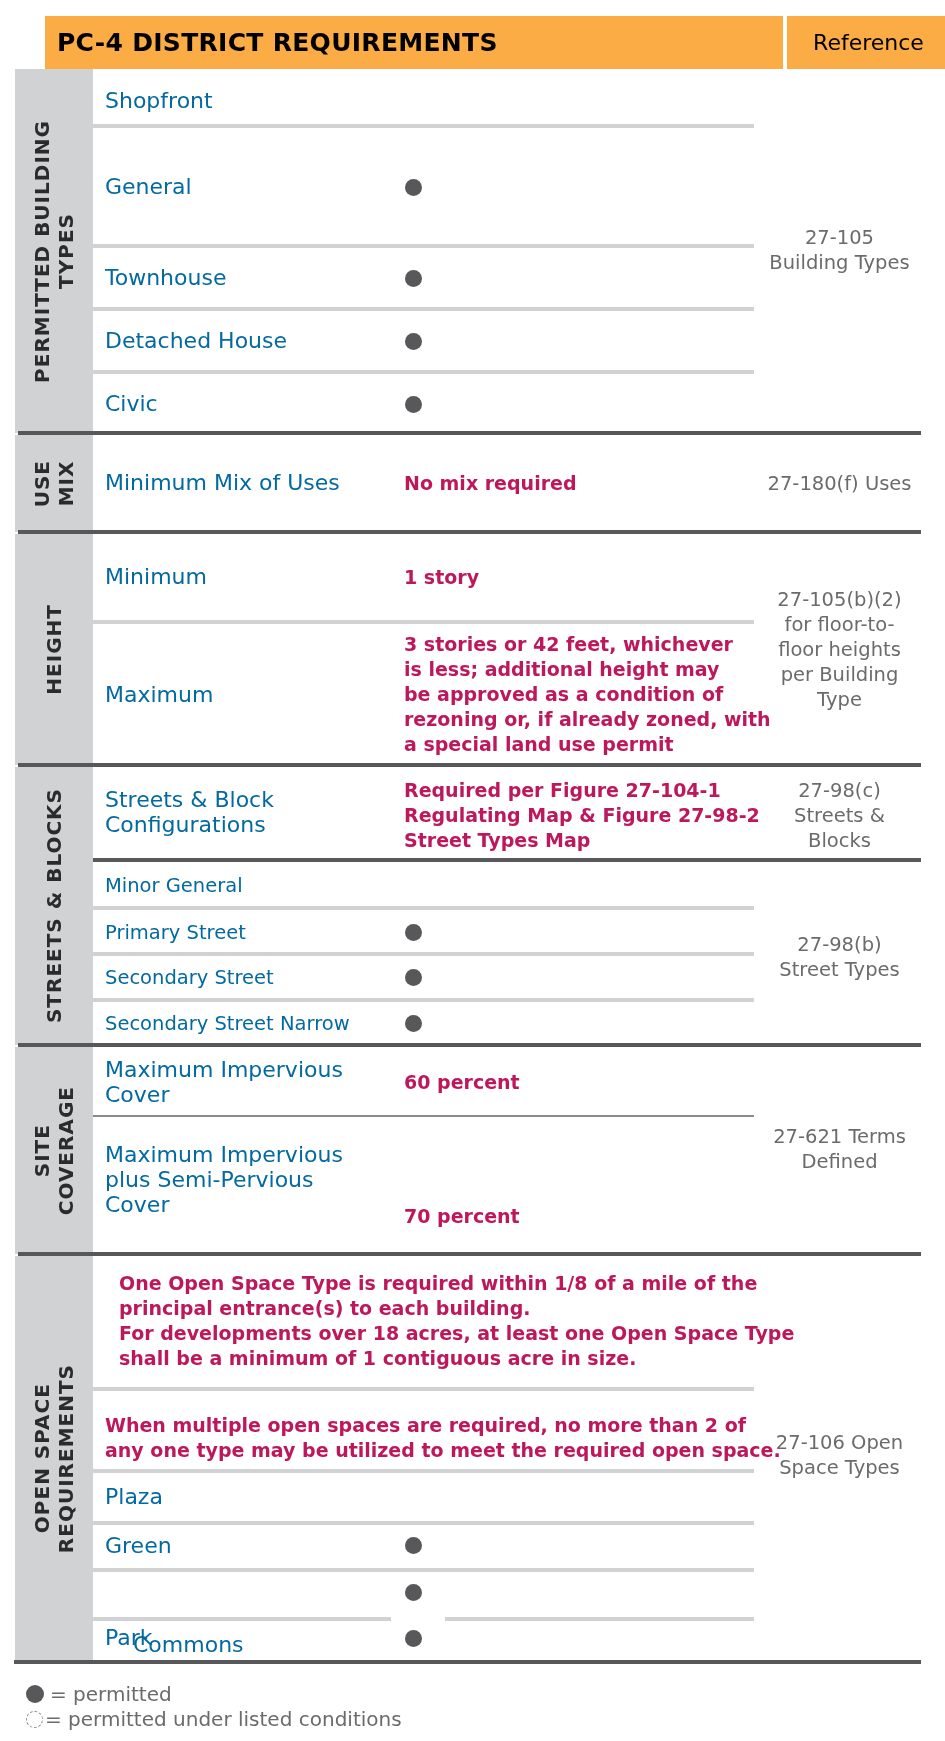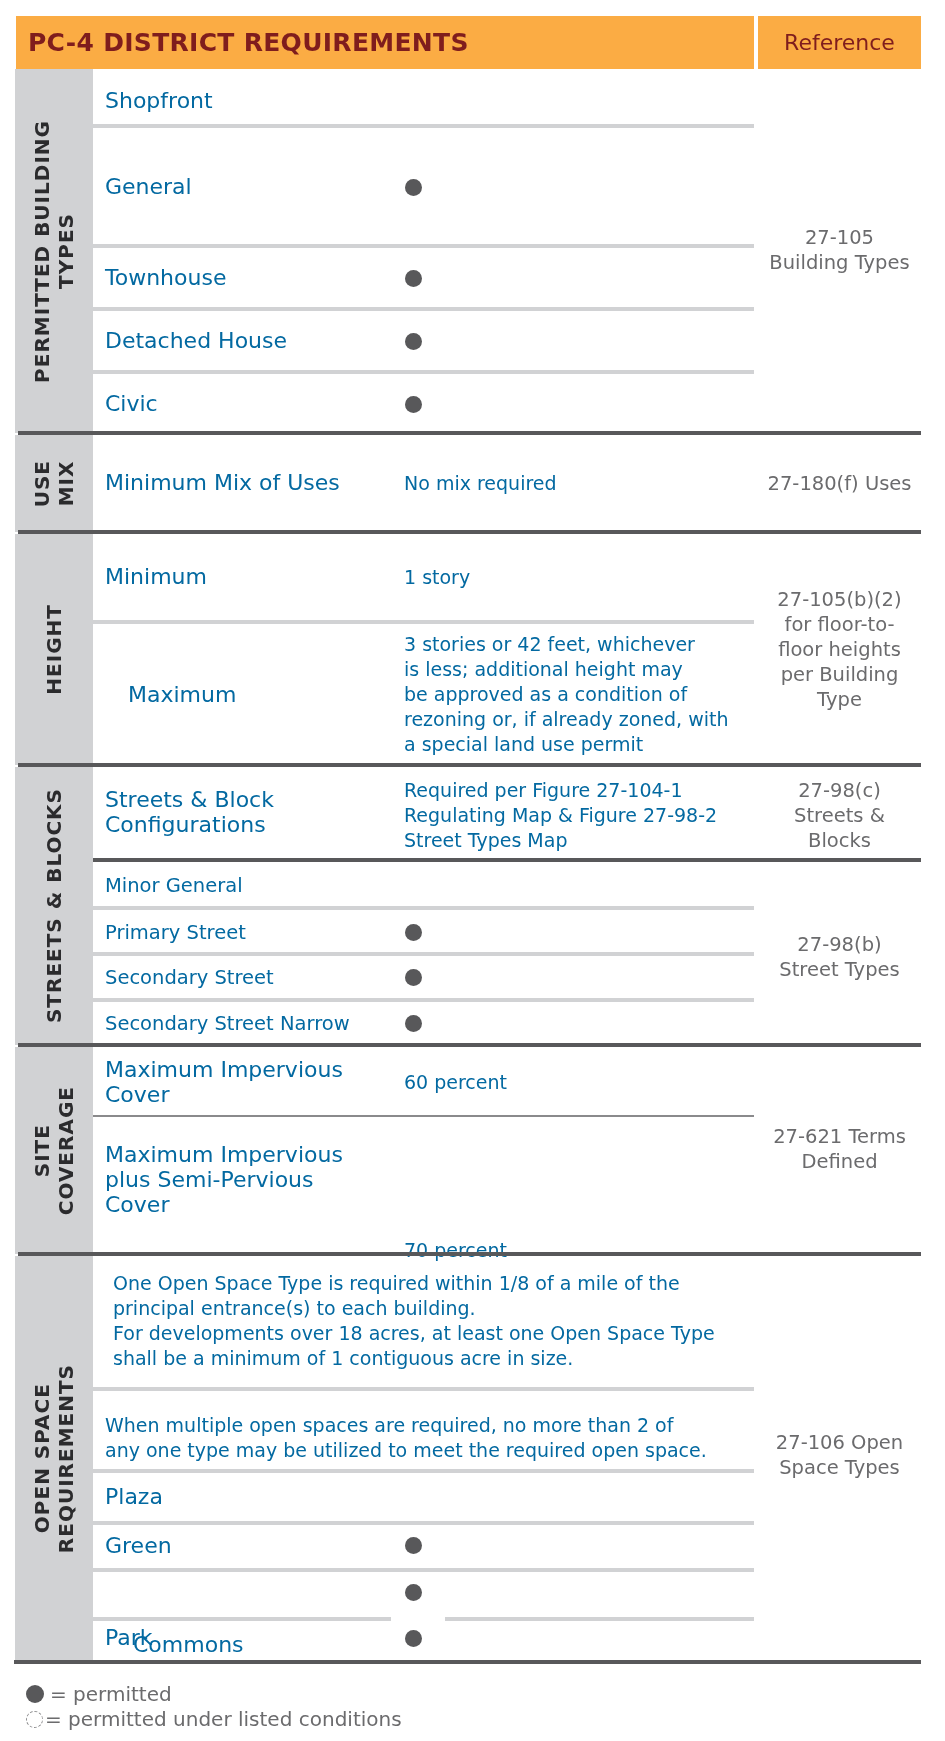--- a/index.html
+++ b/index.html
@@ -1,32 +1,32 @@
 <!DOCTYPE html>
 <html><head>
 <meta charset="utf-8">
 <style>
   html, body { margin: 0; padding: 0; background: #ffffff; }
   body { width: 945px; height: 1741px; position: relative; overflow: hidden;
          font-family: "DejaVu Sans", sans-serif; color: #58585a; }
   .abs { position: absolute; }
-  .hdr { background: #fbac44; color: #7f1d1d; }
+  .hdr { background: #fbac44; color: #000000; margin-left: 29px; }
   .hdr-title { left: 16px; top: 16px; width: 738px; height: 53px; font-weight: bold;
                font-size: 25px; line-height: 53px; padding-left: 12px; box-sizing: border-box; letter-spacing: 0.3px; }
   .hdr-ref { left: 758px; top: 16px; width: 163px; height: 53px; font-size: 22px;
              line-height: 53px; text-align: center; }
   .sidebar { left: 15px; width: 78px; background: #d1d2d4; }
   .sec-label { position: absolute; left: 0; top: 0; width: 78px; height: 100%;
                display: flex; align-items: center; justify-content: center; }
   .sec-label span { writing-mode: vertical-rl; transform: rotate(180deg); font-weight: bold;
                     color: #2b2b2d; font-size: 20px; line-height: 24px; text-align: center;
                     letter-spacing: 1px; white-space: pre-line; }
   .lbl { left: 105px; font-size: 22px; color: #0369a1; line-height: 25px; }
   .lbl.sm { font-size: 19.5px; }
-  .val { left: 404px; font-size: 19px; color: #0369a1; line-height: 25px; font-weight: 400; }
+  .val { left: 404px; font-size: 19px; color: #be185d; line-height: 25px; font-weight: 700; }
   .ref { left: 758px; width: 163px; text-align: center; font-size: 19.5px; color: #6b6b6d; line-height: 25px; }
   .dot { width: 17px; height: 17px; border-radius: 50%; background: #58585a; left: 405px; }
   .ldiv { height: 4px; background: #d1d2d4; }
   .ddiv { height: 4px; background: #58585a; }
   .legend { font-size: 20px; color: #6b6b6d; left: 26px; line-height: 24px; }
   .legend-dot { display: inline-block; width: 18px; height: 18px; border-radius: 50%; background: #58585a; vertical-align: -2px; margin-right: 6px; }
   .legend-ring { display: inline-block; width: 15px; height: 15px; border-radius: 50%; border: 1px dashed #8a8a8c; vertical-align: -2px; margin-right: 2px; }
 </style>
 </head>
 <body>
@@ -69,21 +69,21 @@
 <div class="abs ddiv" style="left:18px;width:903px;top:530px;"></div>
 
 <div class="abs sidebar" style="top:534px;height:231px;">
   <div class="sec-label">
       <span>HEIGHT</span>
     </div>
 </div>
 <div class="abs lbl" style="top:564px;">Minimum</div>
 <div class="abs val" style="top:565px;">1 story</div>
 <div class="abs ldiv" style="left:93px;width:661px;top:620px;"></div>
-<div class="abs lbl" style="top:682px;margin-left:23px;">Maximum</div>
+<div class="abs lbl" style="top:682px;">Maximum</div>
 <div class="abs val" style="top:632px;white-space:pre-line;">3 stories or 42 feet, whichever
 is less; additional height may
 be approved as a condition of
 rezoning or, if already zoned, with
 a special land use permit</div>
 <div class="abs ref" style="top:587px;white-space:pre-line;">27-105(b)(2)
 for floor-to-
 floor heights
 per Building
 Type</div>
@@ -123,32 +123,32 @@
 COVERAGE</span>
     </div>
 </div>
 <div class="abs lbl" style="top:1057px;white-space:pre-line;">Maximum Impervious
 Cover</div>
 <div class="abs val" style="top:1070px;">60 percent</div>
 <div class="abs" style="left:93px;width:661px;top:1115px;height:2px;background:#8a8a8c;"></div>
 <div class="abs lbl" style="top:1142px;white-space:pre-line;">Maximum Impervious
 plus Semi-Pervious
 Cover</div>
-<div class="abs val" style="top:1238px;">70 percent</div>
+<div class="abs val" style="top:1204px;">70 percent</div>
 <div class="abs ref" style="top:1124px;white-space:pre-line;">27-621 Terms
 Defined</div>
 <div class="abs ddiv" style="left:18px;width:903px;top:1252px;"></div>
 
 <div class="abs sidebar" style="top:1256px;height:406px;">
   <div class="sec-label">
       <span>OPEN SPACE
 REQUIREMENTS</span>
     </div>
 </div>
-<div class="abs val" style="left:113px;top:1271px;white-space:pre-line;">One Open Space Type is required within 1/8 of a mile of the
+<div class="abs val" style="left:119px;top:1271px;white-space:pre-line;">One Open Space Type is required within 1/8 of a mile of the
 principal entrance(s) to each building.
 For developments over 18 acres, at least one Open Space Type
 shall be a minimum of 1 contiguous acre in size.</div>
 <div class="abs ldiv" style="left:93px;width:661px;top:1387px;"></div>
 <div class="abs val" style="left:105px;top:1413px;white-space:pre-line;">When multiple open spaces are required, no more than 2 of
 any one type may be utilized to meet the required open space.</div>
 <div class="abs ldiv" style="left:93px;width:661px;top:1469px;"></div>
 <div class="abs lbl" style="top:1484px;">Plaza</div>
 <div class="abs ldiv" style="left:93px;width:661px;top:1521px;"></div>
 <div class="abs lbl" style="top:1533px;">Green</div>

